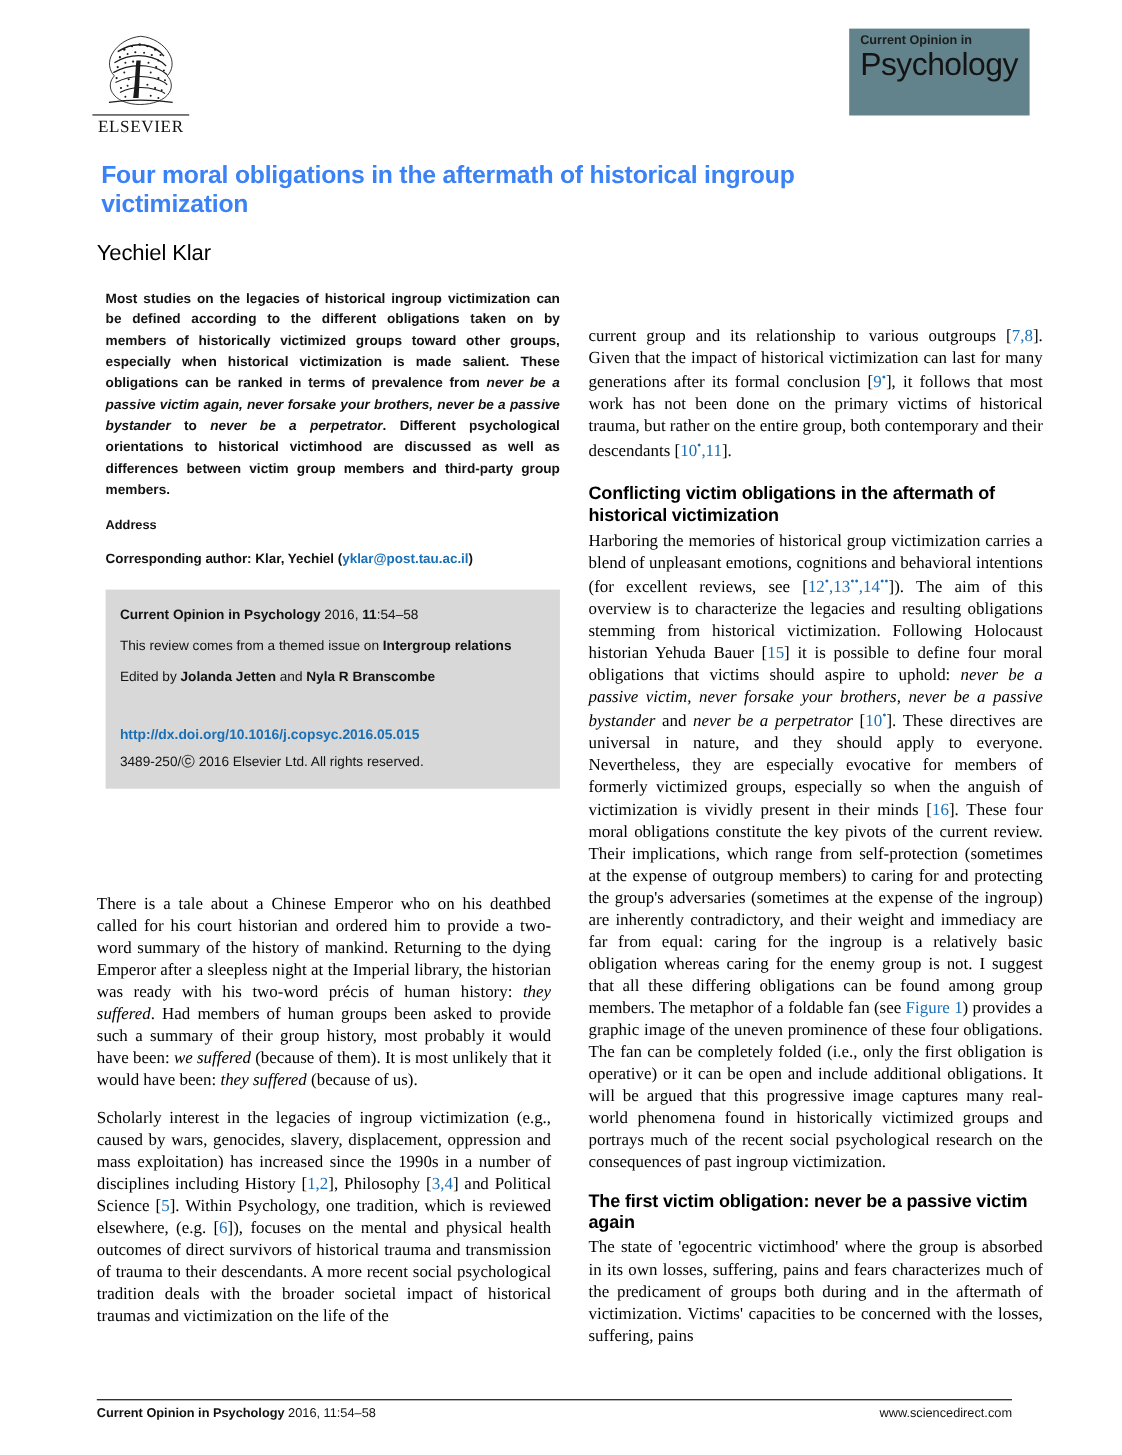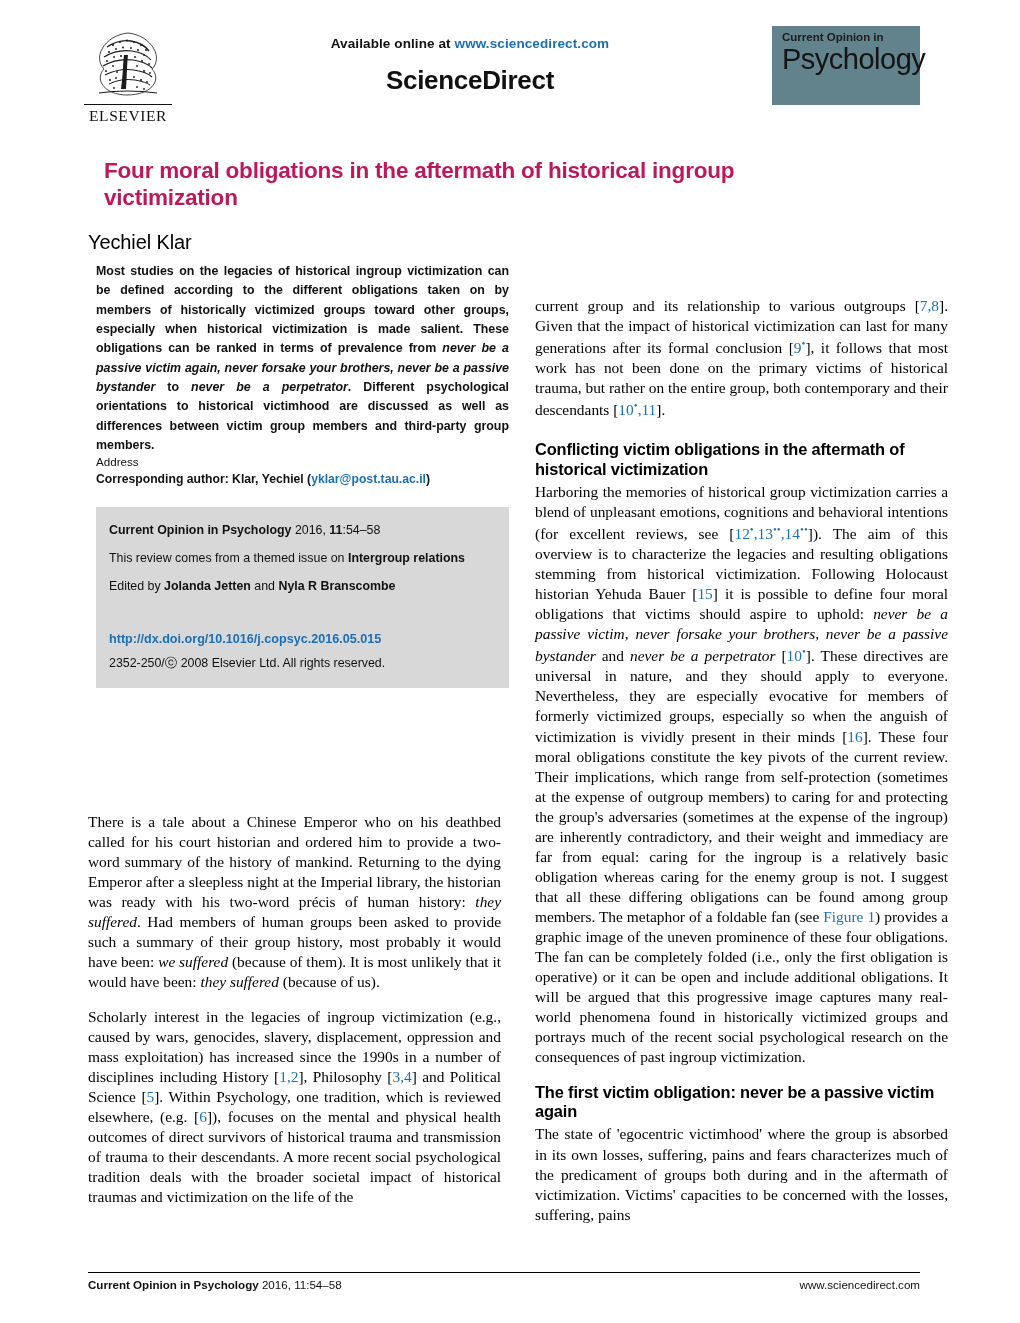--- a/index.html
+++ b/index.html
@@ -73,21 +73,21 @@
     font-family: "Liberation Sans", sans-serif;
     font-size: 26px;
     font-weight: bold;
     color: #111;
     margin-top: 14px;
     letter-spacing: -0.3px;
   }
   .journal-badge {
     position: absolute;
     left: 772px; top: 26px;
-    width: 148px;
+    width: 164px;
     height: 79px;
     background: #63838c;
     padding: 5px 8px 4px 10px;
     box-sizing: border-box;
   }
   .jb-top {
     font-family: "Liberation Sans", sans-serif;
     font-size: 11.5px;
     font-weight: bold;
     color: #1c1c1c;
@@ -107,22 +107,22 @@
   .title-block {
     position: absolute;
     left: 88px; top: 141px;
     width: 700px;
   }
   .art-title {
     font-family: "Liberation Sans", sans-serif;
     font-size: 22.5px;
     font-weight: bold;
     line-height: 1.20;
-    color: #be185d;
-    margin: 16px;
+    color: #3b82f6;
+    margin: 4px;
     letter-spacing: -0.2px;
   }
   .art-author {
     font-family: "Liberation Sans", sans-serif;
     font-size: 20px;
     font-weight: normal;
     color: #000;
     margin-top: 20px;
     letter-spacing: -0.1px;
   }
@@ -143,35 +143,36 @@
     line-height: 1.56;
     text-align: justify;
     color: #111;
     font-weight: bold;
   }
   .abstract em { font-style: italic; }
 
   .addr-head {
     font-family: "Liberation Sans", sans-serif;
     font-size: 11.6px;
-    font-weight: normal;
+    font-weight: bold;
+    margin-top: 16px;
     color: #111;
   }
   .addr-line {
     font-family: "Liberation Sans", sans-serif;
     font-size: 12.2px;
     font-weight: bold;
     line-height: 1.5;
     color: #111;
   }
   .corr-line {
     font-family: "Liberation Sans", sans-serif;
     font-size: 12.2px;
     font-weight: bold;
-    margin-top: 4px;
+    margin-top: 17px;
     color: #111;
   }
   .corr-line .mail { color: #1a6fb5; }
 
   
   .cite-box {
     margin-top: 21px;
     background: #d8d8d8;
     padding: 14px 13px 16px 13px;
     box-sizing: border-box;
@@ -313,24 +314,20 @@
           <circle cx="27" cy="61" r="0.9"></circle>
             <circle cx="50" cy="60" r="0.9"></circle>
             <circle cx="57" cy="62" r="0.9"></circle>
           <path d="M12 66 Q40 62 70 66" fill="none" stroke="#1b1b1b" stroke-width="1.2"></path>
         </g>
       </svg>
       <div class="elsevier-rule"></div>
       <div class="elsevier-word">ELSEVIER</div>
     </div>
 
-    <div class="sd-block">
-      <div class="sd-avail"><span>Available online at </span><span class="sd-url">www.sciencedirect.com</span></div>
-      <div class="sd-wordmark">ScienceDirect</div>
-    </div>
 
     <div class="journal-badge">
       <div class="jb-top">Current Opinion in</div>
       <div class="jb-main">Psychology</div>
     </div>
   </div>
 
   <div class="title-block">
     <h1 class="art-title">Four moral obligations in the aftermath of historical ingroup victimization</h1>
     <div class="art-author">Yechiel Klar</div>
@@ -343,21 +340,21 @@
     <div class="addr-head">Address</div>
 
     <div class="corr-line"><span>Corresponding author: Klar, Yechiel (</span><span class="mail">yklar@post.tau.ac.il</span><span>)</span></div>
 
     <div class="cite-box">
       <div class="cite-line"><b>Current Opinion in Psychology</b><span> 2016, </span><b>11</b><span>:54–58</span></div>
       <div class="cite-line"><span>This review comes from a themed issue on </span><b>Intergroup relations</b></div>
       <div class="cite-line"><span>Edited by </span><b>Jolanda Jetten</b><span> and </span><b>Nyla R Branscombe</b></div>
       <div class="cite-gap"></div>
       <div class="doi-line">http://dx.doi.org/10.1016/j.copsyc.2016.05.015</div>
-      <div class="issn-line">2352-250/ⓒ 2008 Elsevier Ltd. All rights reserved.</div>
+      <div class="issn-line">3489-250/ⓒ 2016 Elsevier Ltd. All rights reserved.</div>
     </div>
   </div>
 
   <div class="left-body">
     <p class="body-p"><span>There is a tale about a Chinese Emperor who on his deathbed called for his court historian and ordered him to provide a two-word summary of the history of mankind. Returning to the dying Emperor after a sleepless night at the Imperial library, the historian was ready with his two-word précis of human history: </span><em>they suffered</em><span>. Had members of human groups been asked to provide such a summary of their group history, most probably it would have been: </span><em>we suffered</em><span> (because of them). It is most unlikely that it would have been: </span><em>they suffered</em><span> (because of us).</span></p>
     <p class="body-p"><span>Scholarly interest in the legacies of ingroup victimization (e.g., caused by wars, genocides, slavery, displacement, oppression and mass exploitation) has increased since the 1990s in a number of disciplines including History [</span><span class="ref">1,2</span><span>], Philosophy [</span><span class="ref">3,4</span><span>] and Political Science [</span><span class="ref">5</span><span>]. Within Psychology, one tradition, which is reviewed elsewhere, (e.g. [</span><span class="ref">6</span><span>]), focuses on the mental and physical health outcomes of direct survivors of historical trauma and transmission of trauma to their descendants. A more recent social psychological tradition deals with the broader societal impact of historical traumas and victimization on the life of the</span></p>
   </div>
 
   <div class="col col-right">
     <p class="body-p"><span>current group and its relationship to various outgroups [</span><span class="ref">7,8</span><span>]. Given that the impact of historical victimization can last for many generations after its formal conclusion [</span><span class="ref">9</span><span class="ref sup">•</span><span>], it follows that most work has not been done on the primary victims of historical trauma, but rather on the entire group, both contemporary and their descendants [</span><span class="ref">10</span><span class="ref sup">•</span><span class="ref">,11</span><span>].</span></p>

